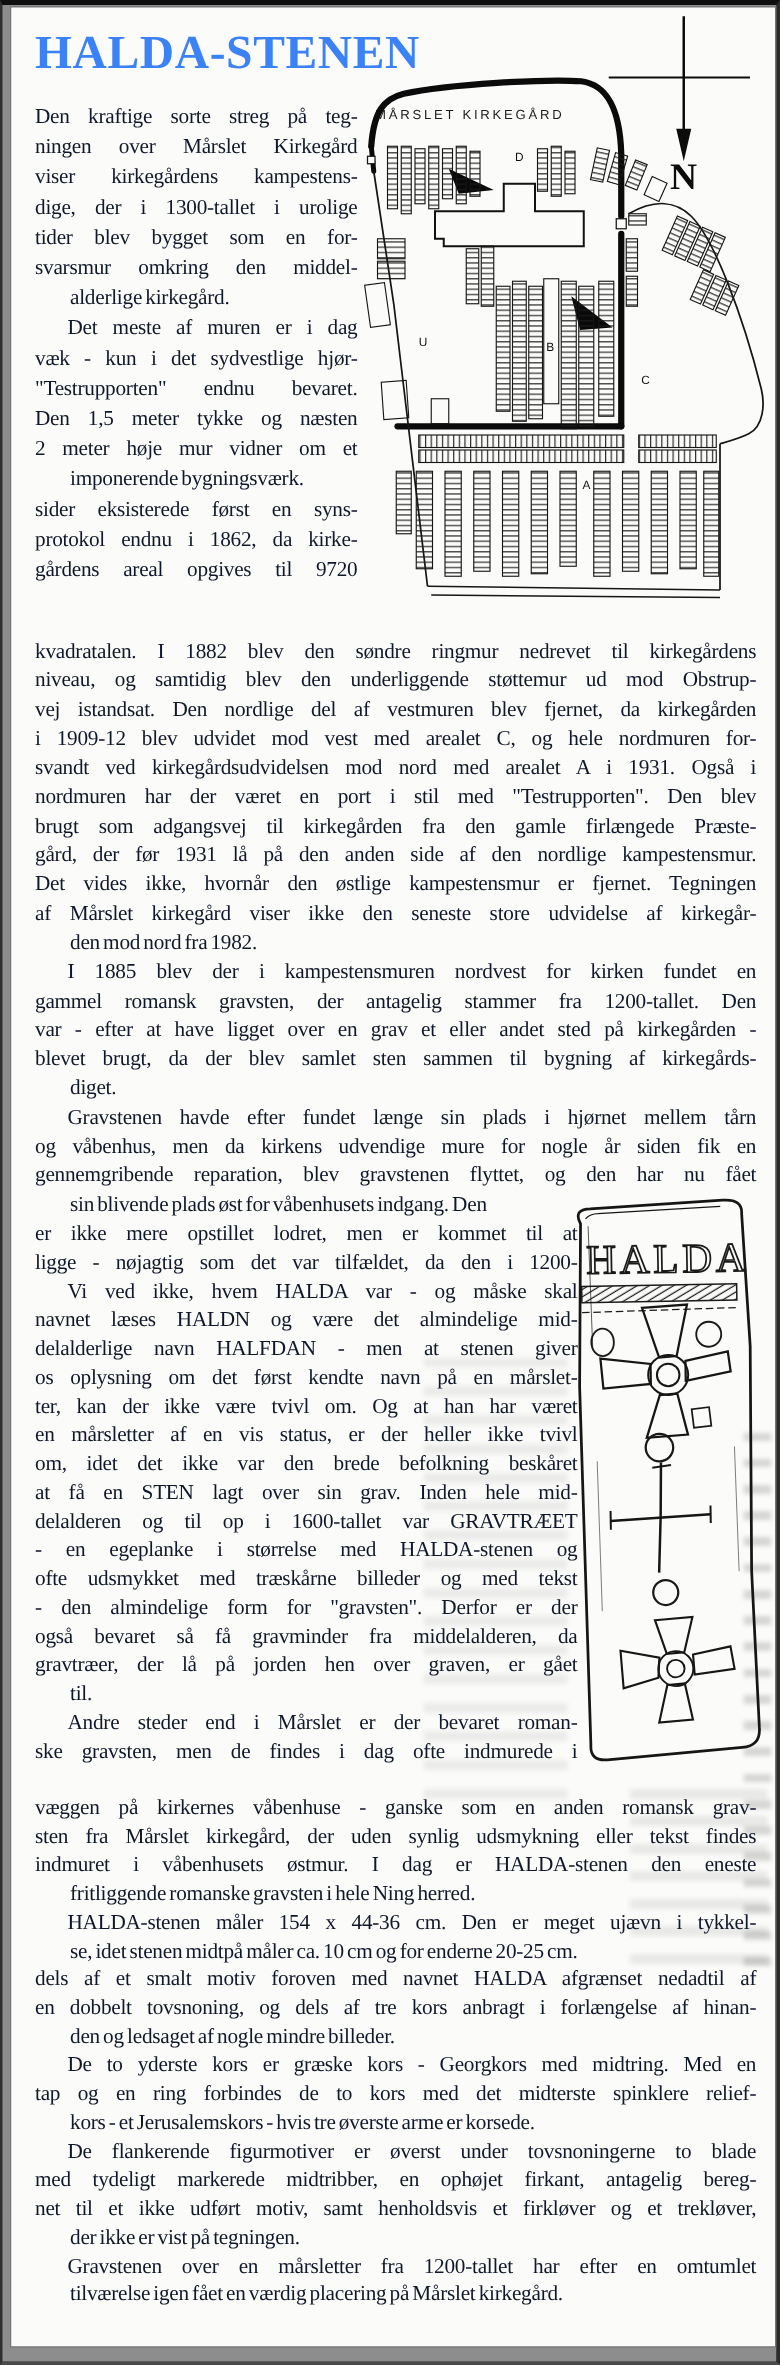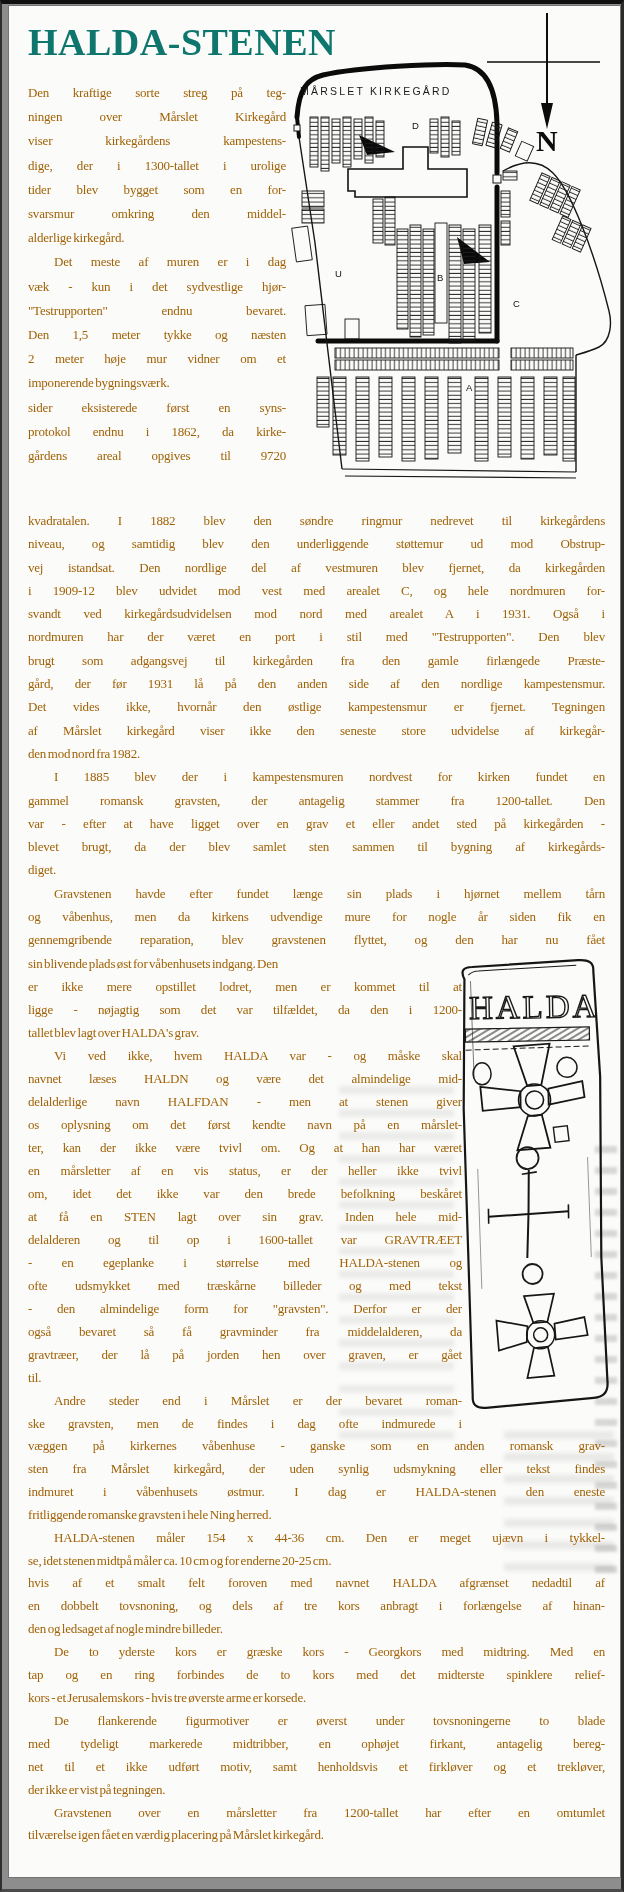--- a/index.html
+++ b/index.html
@@ -4,29 +4,29 @@
 <style>
   html,body{margin:0;padding:0;}
   body{width:624px;height:1892px;position:relative;background:#111;
        font-family:"Liberation Serif",serif;}
   .scan{position:absolute;inset:0;background:#8d8d8d;box-sizing:border-box;
         border-top:4px solid #0f0f0f;border-right:3px solid #2b2b2b;
         border-left:2px solid #303030;border-bottom:3px solid #4a4a4a;}
   .page{position:absolute;left:7px;top:2px;width:611px;height:1871px;
         background:#fbfbf9;box-shadow:0 0 0 1px #747474;}
   .title{position:absolute;left:19px;top:14px;margin:0;font-size:38px;font-weight:bold;
-         letter-spacing:.5px;color:#0f766e;font-family:"Liberation Serif",serif;}
-  .sec{position:absolute;color:#a16207;font-size:13px;letter-spacing:-0.2px;
+         letter-spacing:.5px;color:#3b82f6;font-family:"Liberation Serif",serif;}
+  .sec{position:absolute;color:#0f172a;font-size:17px;letter-spacing:-0.2px;
        word-spacing:-1.5px;z-index:2;}
   .sec1{left:19px;top:75px;width:258px;line-height:24.2px;}
   .sec2{left:19px;top:503px;width:577px;line-height:23.3px;}
   .sec3{left:19px;top:969px;width:434px;line-height:23px;}
   .sec4{left:19px;top:1429px;width:577px;line-height:22.9px;}
   .tline{text-align:justify;text-align-last:justify;}
-  .tline.pe{text-align-last:left;}
+  .tline.pe{text-align-last:left;margin-left:28px;}
   .tline.ps{text-indent:26px;}
   .mapfig{position:absolute;left:280px;top:5px;width:331px;height:470px;z-index:1;}
   .stonefig{position:absolute;left:443px;top:952px;width:160px;height:455px;z-index:1;}
   .bleed{position:absolute;pointer-events:none;z-index:0;}
   .bleed1{left:586px;top:1140px;width:22px;height:430px;opacity:.5;filter:blur(1.5px);
           background:repeating-linear-gradient(to bottom,rgba(70,70,70,.4) 0 7px,rgba(0,0,0,0) 7px 21px);}
   .bleed2{left:330px;top:1080px;width:115px;height:360px;opacity:.14;filter:blur(2px);
           background:repeating-linear-gradient(to bottom,rgba(60,60,60,.6) 0 8px,rgba(0,0,0,0) 8px 23px);}
   .bleed3{left:495px;top:1425px;width:110px;height:150px;opacity:.16;filter:blur(2px);
           background:repeating-linear-gradient(to bottom,rgba(60,60,60,.6) 0 8px,rgba(0,0,0,0) 8px 22px);}
@@ -262,21 +262,20 @@
         <div class="tline">blevet brugt, da der blev samlet sten sammen til bygning af kirkegårds-</div>
         <div class="tline pe">diget.</div>
         <div class="tline ps">Gravstenen havde efter fundet længe sin plads i hjørnet mellem tårn</div>
         <div class="tline">og våbenhus, men da kirkens udvendige mure for nogle år siden fik en</div>
         <div class="tline">gennemgribende reparation, blev gravstenen flyttet, og den har nu fået</div>
         <div class="tline pe">sin blivende plads øst for våbenhusets indgang. Den</div>
       </div>
     <div class="sec sec3">
         <div class="tline">er ikke mere opstillet lodret, men er kommet til at</div>
         <div class="tline">ligge - nøjagtig som det var tilfældet, da den i 1200-</div>
-        <div class="tline pe">tallet blev lagt over HALDA's grav.</div>
         <div class="tline ps">Vi ved ikke, hvem HALDA var - og måske skal</div>
         <div class="tline">navnet læses HALDN og være det almindelige mid-</div>
         <div class="tline">delalderlige navn HALFDAN - men at stenen giver</div>
         <div class="tline">os oplysning om det først kendte navn på en mårslet-</div>
         <div class="tline">ter, kan der ikke være tvivl om. Og at han har været</div>
         <div class="tline">en mårsletter af en vis status, er der heller ikke tvivl</div>
         <div class="tline">om, idet det ikke var den brede befolkning beskåret</div>
         <div class="tline">at få en STEN lagt over sin grav. Inden hele mid-</div>
         <div class="tline">delalderen og til op i 1600-tallet var GRAVTRÆET</div>
         <div class="tline">- en egeplanke i størrelse med HALDA-stenen og</div>
@@ -288,21 +287,21 @@
         <div class="tline ps">Andre steder end i Mårslet er der bevaret roman-</div>
         <div class="tline">ske gravsten, men de findes i dag ofte indmurede i</div>
       </div>
     <div class="sec sec4">
         <div class="tline">væggen på kirkernes våbenhuse - ganske som en anden romansk grav-</div>
         <div class="tline">sten fra Mårslet kirkegård, der uden synlig udsmykning eller tekst findes</div>
         <div class="tline">indmuret i våbenhusets østmur. I dag er HALDA-stenen den eneste</div>
         <div class="tline pe">fritliggende romanske gravsten i hele Ning herred.</div>
         <div class="tline ps">HALDA-stenen måler 154 x 44-36 cm. Den er meget ujævn i tykkel-</div>
         <div class="tline pe">se, idet stenen midtpå måler ca. 10 cm og for enderne 20-25 cm.</div>
-        <div class="tline">hvis af et smalt felt foroven med navnet HALDA afgrænset nedadtil af</div>
+        <div class="tline">dels af et smalt motiv foroven med navnet HALDA afgrænset nedadtil af</div>
         <div class="tline">en dobbelt tovsnoning, og dels af tre kors anbragt i forlængelse af hinan-</div>
         <div class="tline pe">den og ledsaget af nogle mindre billeder.</div>
         <div class="tline ps">De to yderste kors er græske kors - Georgkors med midtring. Med en</div>
         <div class="tline">tap og en ring forbindes de to kors med det midterste spinklere relief-</div>
         <div class="tline pe">kors - et Jerusalemskors - hvis tre øverste arme er korsede.</div>
         <div class="tline ps">De flankerende figurmotiver er øverst under tovsnoningerne to blade</div>
         <div class="tline">med tydeligt markerede midtribber, en ophøjet firkant, antagelig bereg-</div>
         <div class="tline">net til et ikke udført motiv, samt henholdsvis et firkløver og et trekløver,</div>
         <div class="tline pe">der ikke er vist på tegningen.</div>
         <div class="tline ps">Gravstenen over en mårsletter fra 1200-tallet har efter en omtumlet</div>

